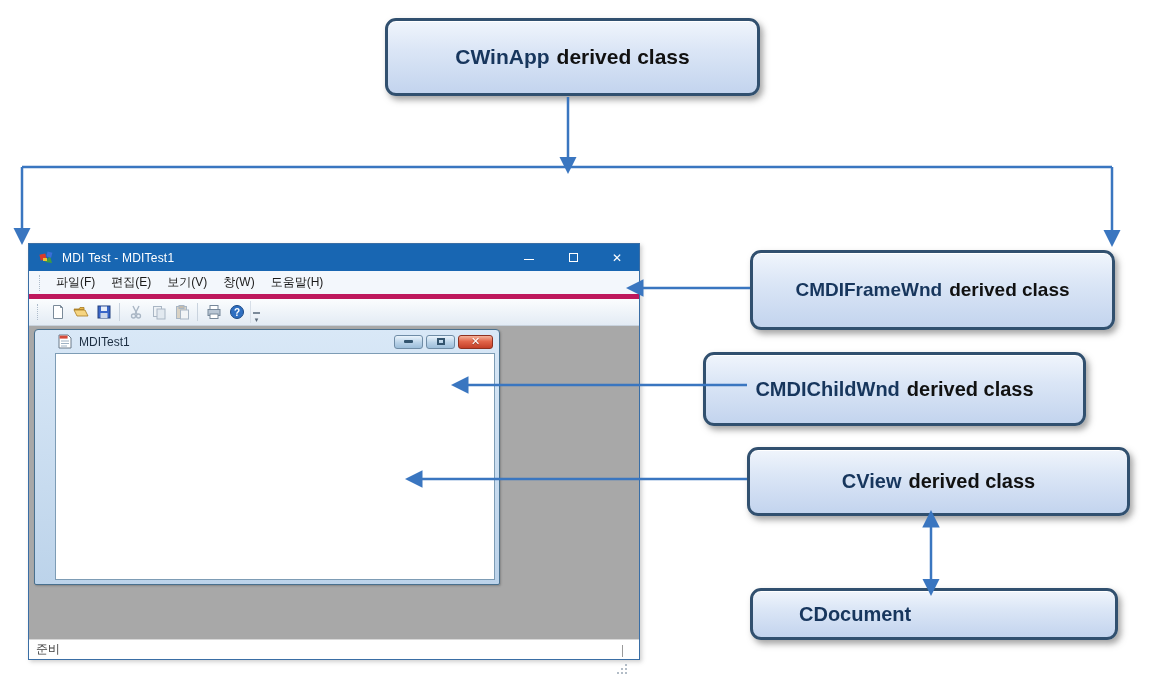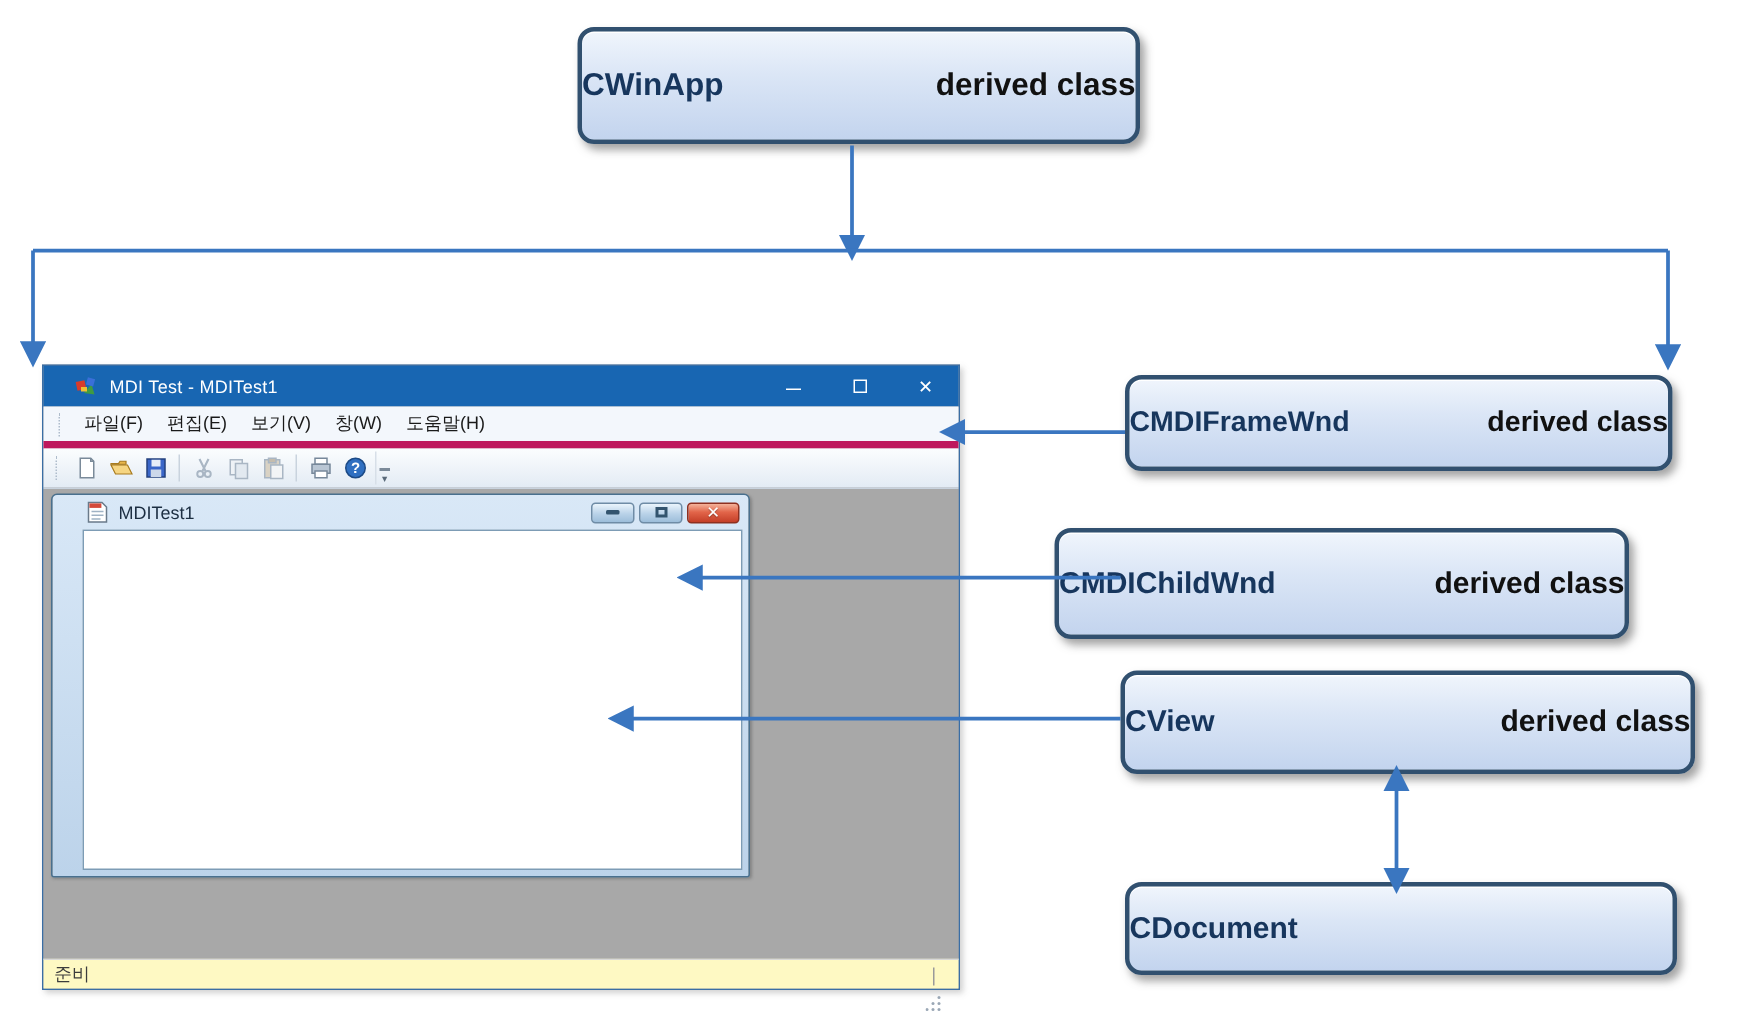--- a/index.html
+++ b/index.html
@@ -10,45 +10,45 @@
   }
   .stage { position:absolute; inset:0; width:1175px; height:682px; }
 
   
   .dbox {
     position:absolute;
     border:3px solid #31506F;
     border-radius:11px;
     background:linear-gradient(180deg,#f0f5fc 0%,#dbe6f6 40%,#c3d4ee 100%);
     box-shadow:3px 4px 6px rgba(90,90,90,.55), inset 0 1px 0 #ffffff;
-    display:flex; align-items:center; justify-content:space-between;
+    display:flex; align-items:center; justify-content:center;
     font-weight:bold; color:#0d0d0d; white-space:nowrap;
   }
   .dbox .cls { color:#17365D; }
   .dbox .sfx { color:#111111; margin-left:7px; }
   #box-cwinapp       { left:385px; top:18px;  width:375px; height:78px; font-size:21px; }
-  #box-cmdiframewnd  { left:750px; top:250px; width:365px; height:64px; font-size:19px; }
+  #box-cmdiframewnd  { left:750px; top:250px; width:365px; height:80px; font-size:19px; }
   #box-cmdichildwnd  { left:703px; top:352px; width:383px; height:74px; font-size:20px; }
   #box-cview         { left:747px; top:447px; width:383px; height:69px; font-size:20px; }
-  #box-cdocument     { left:750px; top:588px; width:368px; height:62px; font-size:20px;
-                       justify-content:flex-start; }
+  #box-cdocument     { left:750px; top:588px; width:368px; height:52px; font-size:20px;
+                       justify-content:flex-start; padding-left:46px; }
 
   
   svg.connectors { position:absolute; left:0; top:0; z-index:40; pointer-events:none; }
 
   
   .appwin {
     position:absolute; left:28px; top:243px; width:612px; height:417px;
     border:1px solid #3a6ea5; background:#a8a8a8;
     display:flex; flex-direction:column; z-index:10;
     box-shadow:2px 2px 4px rgba(120,120,120,.35);
   }
   .titlebar {
     height:27px; background:#1866B2; color:#ffffff;
-    display:flex; align-items:center; padding-left:21px; flex:0 0 auto;
+    display:flex; align-items:center; padding-left:10px; flex:0 0 auto;
   }
   .titlebar .apptitle { font-size:12px; margin-left:7px; letter-spacing:.2px; }
   .winbtns { margin-left:auto; display:flex; height:100%; }
   .winbtn { width:44px; height:100%; display:flex; align-items:center; justify-content:center;
             color:#ffffff; font-size:12px; }
   .winbtn.max span { display:block; width:9px; height:9px; border:1px solid #fff; }
   .winbtn.min span { display:block; width:10px; height:1px; background:#fff; margin-top:4px;}
 
   .menubar {
     height:28px; background:#f3f7fc; border-bottom:5px solid #be185d;
@@ -95,21 +95,21 @@
   .cbtn.maxc i { display:block; width:8px; height:7px; border:2px solid #33546e; }
   .cbtn.closec {
     width:35px; border-color:#8e3020;
     background:linear-gradient(180deg,#f4b29a 0%,#e2654a 45%,#c43f28 100%);
     color:#ffffff; font-size:11px; font-weight:bold; text-shadow:0 1px 1px rgba(0,0,0,.35);
   }
   .childbody { flex:1 1 auto; background:#ffffff; border:1px solid #7d9cb5; }
 
   
   .statusbar {
-    height:20px; background:#fef9c3; border-top:1px solid #d8d8d8;
+    height:20px; background:#ffffff; border-top:1px solid #d8d8d8;
     display:flex; align-items:center; font-size:12px; color:#3c3c3c;
     padding:0 4px 0 7px; flex:0 0 auto;
   }
   .statusright { margin-left:auto; display:flex; align-items:center; gap:6px;flex-direction:column; }
   .capflag { color:#B5763A; font-size:12px; }
   .capsep { width:1px; height:12px; background:#9a9a9a; }
 
   
   .icon16 { width:16px; height:16px; display:block; }
   .docicon { width:16px; height:15px; display:block; }

